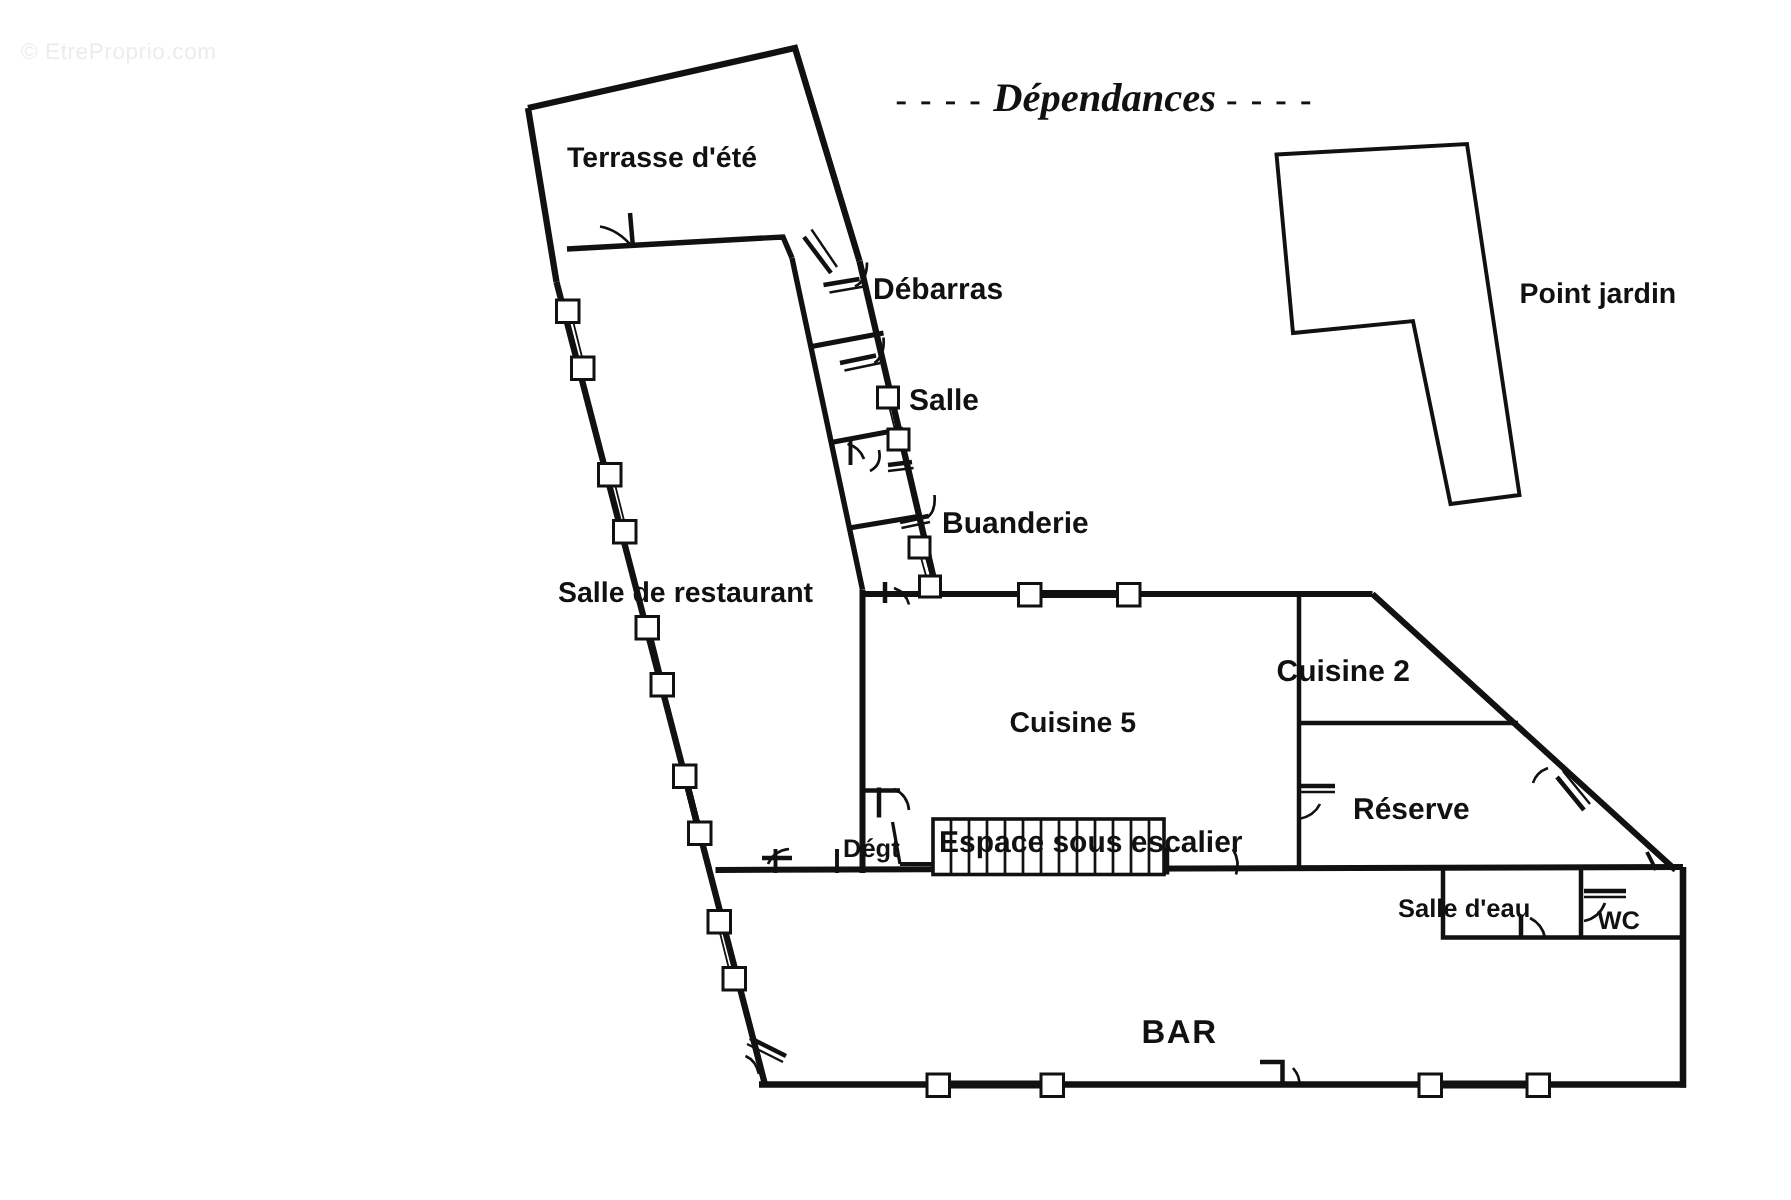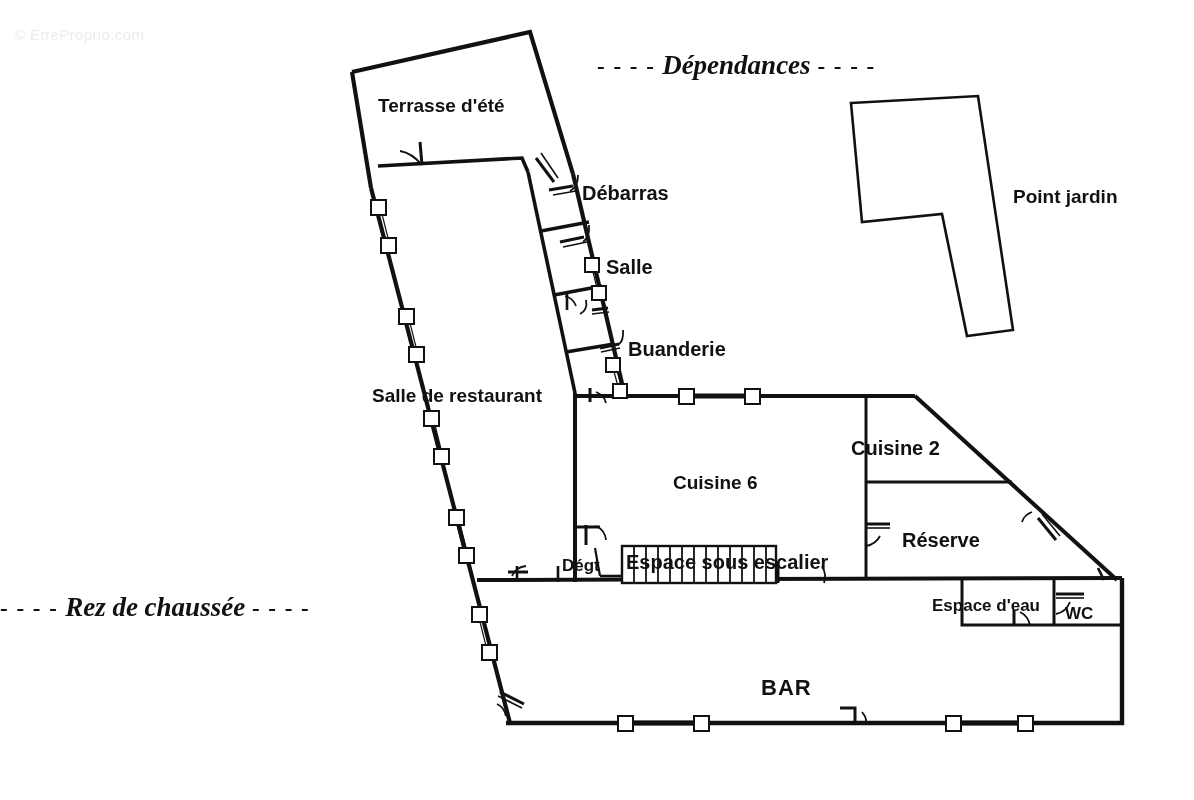--- a/index.html
+++ b/index.html
@@ -279,34 +279,29 @@
   </svg>
 
   <div class="watermark">© EtreProprio.com</div>
 
   <div class="plan-title" style="left:597px;top:50px;">
     <span class="title-dash">- - - -</span>
     <span>Dépendances</span>
     <span class="title-dash">- - - -</span>
   </div>
 
-  <div class="plan-title" style="left:0px;top:592px;">
-    <span class="title-dash">- - - -</span>
-    <span>Rez de chaussée</span>
-    <span class="title-dash">- - - -</span>
-  </div>
 
   <div class="room-label lbl-lg" style="left:378px;top:95px;">Terrasse d'été</div>
   <div class="room-label lbl-md" style="left:582px;top:182px;">Débarras</div>
   <div class="room-label lbl-md" style="left:606px;top:256px;">Salle</div>
   <div class="room-label lbl-md" style="left:628px;top:338px;">Buanderie</div>
   <div class="room-label lbl-lg" style="left:372px;top:385px;">Salle de restaurant</div>
-  <div class="room-label lbl-lg" style="left:673px;top:472px;">Cuisine 6</div>
+  <div class="room-label lbl-lg" style="left:673px;top:472px;">Cuisine 5</div>
   <div class="room-label lbl-md" style="left:851px;top:437px;">Cuisine 2</div>
   <div class="room-label lbl-md" style="left:902px;top:529px;">Réserve</div>
   <div class="room-label lbl-sm" style="left:562px;top:556px;">Dégt</div>
   <div class="room-label lbl-md" style="left:626px;top:551px;text-align:center;">Espace sous escalier</div>
-  <div class="room-label lbl-sm" style="left:932px;top:596px;">Espace d'eau</div>
+  <div class="room-label lbl-sm" style="left:932px;top:596px;">Salle d'eau</div>
   <div class="room-label lbl-sm" style="left:1065px;top:604px;">WC</div>
   <div class="room-label lbl-bar" style="left:761px;top:675px;">BAR</div>
   <div class="room-label lbl-lg" style="left:1013px;top:186px;">Point jardin</div>
 
 </div>
 
 </body></html>

